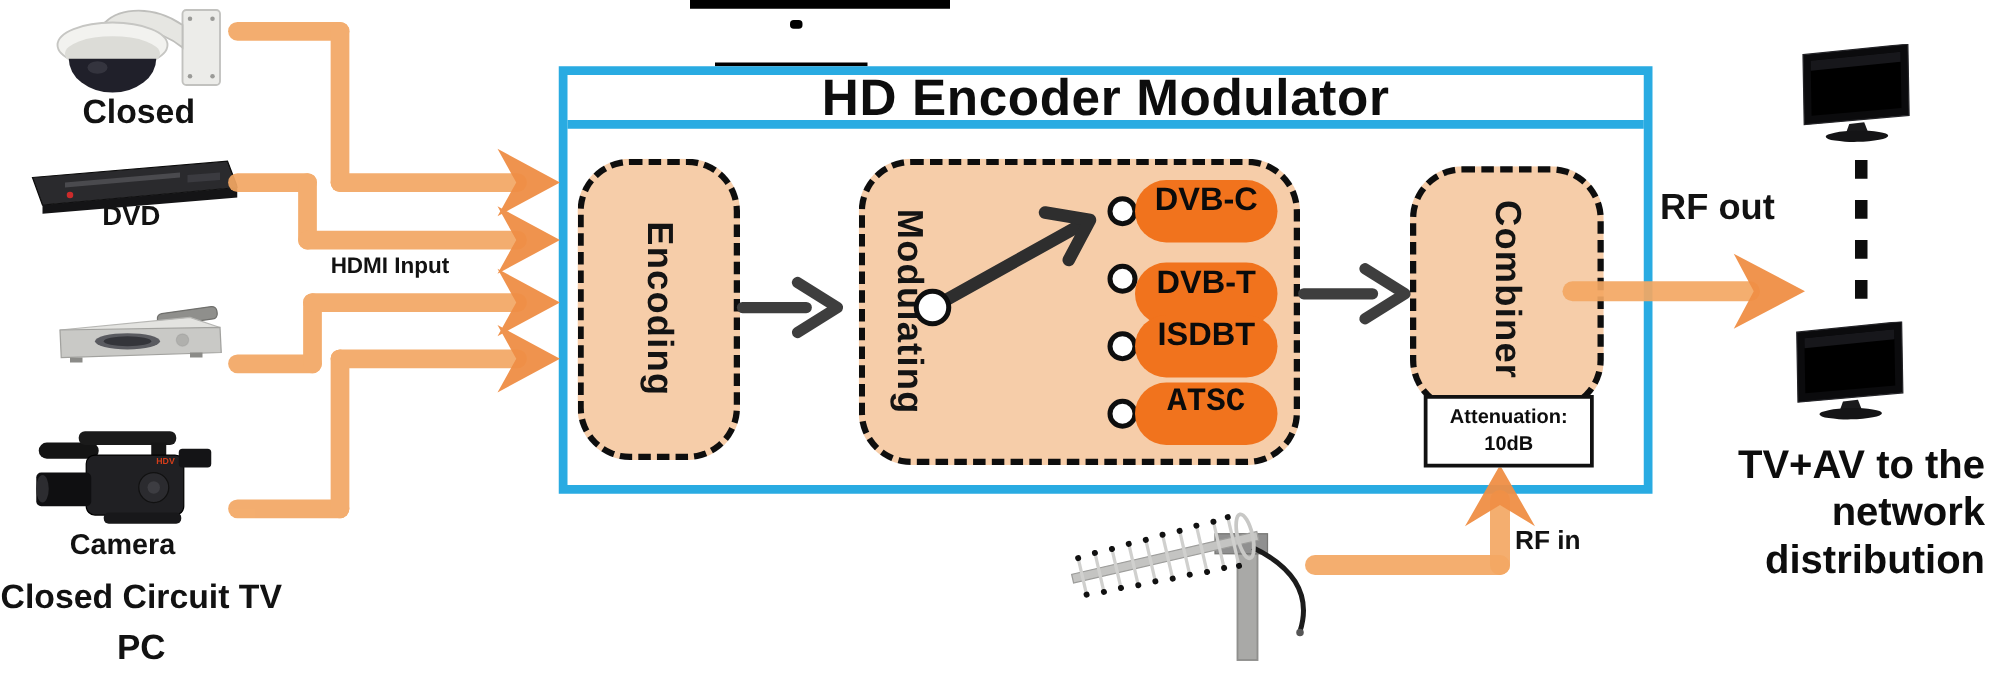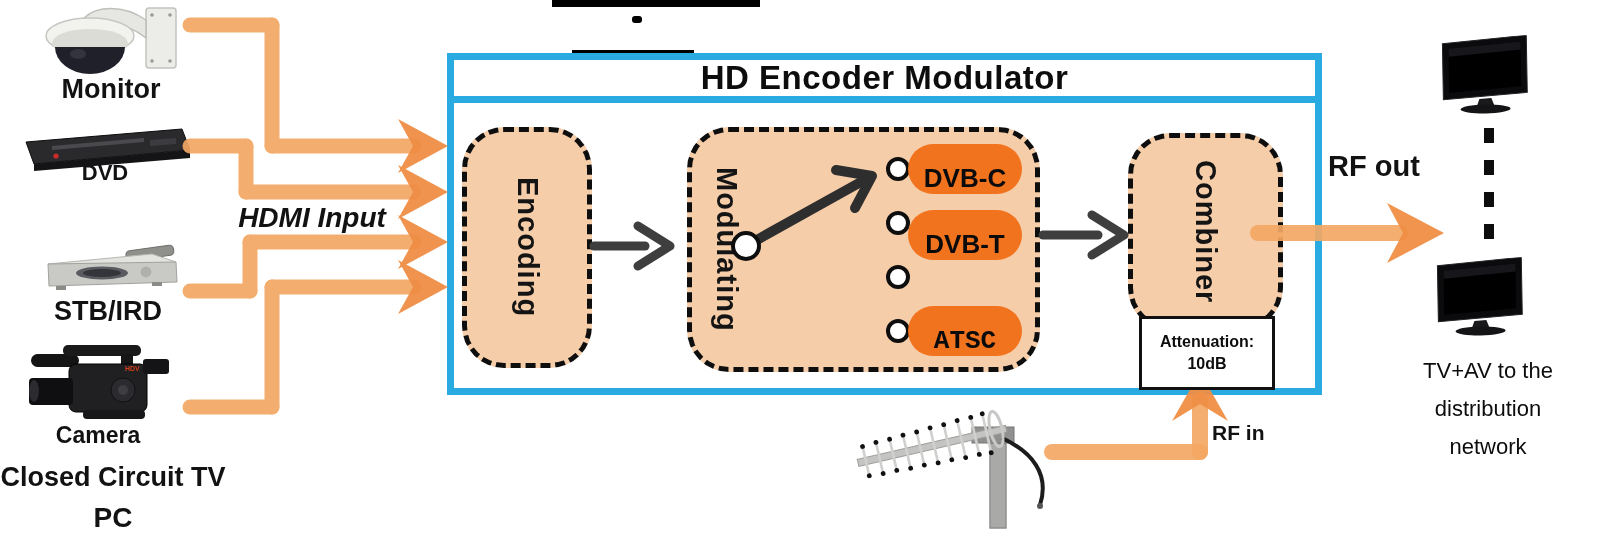--- a/index.html
+++ b/index.html
@@ -5,30 +5,30 @@
   html,body{margin:0;padding:0;background:#fff;}
   .canvas{
     position:relative;width:1600px;height:545px;background:#ffffff;overflow:hidden;
     font-family:"Liberation Sans",sans-serif;color:#0d0d0d;
   }
   .abs{position:absolute;}
   .lbl{font-weight:700;color:#121212;text-align:center;}
   
   .main-box{left:447px;top:53px;width:875px;height:342px;border:7px solid #29ABE2;box-sizing:border-box;background:transparent;}
   .title-band{position:absolute;left:0;top:0;width:100%;height:36px;border-bottom:7px solid #29ABE2;display:flex;align-items:center;justify-content:center;overflow:visible;}
-  .title-band span{font-size:33px;font-weight:700;letter-spacing:0.5px;white-space:nowrap;line-height:36px;}
+  .title-band span{font-size:41px;font-weight:700;letter-spacing:0.5px;white-space:nowrap;line-height:36px;}
   
   .block{background:#F6CDA9;border:5px dashed #0e0e0e;border-radius:42px;box-sizing:border-box;display:flex;align-items:center;justify-content:center;}
   .vtext{writing-mode:vertical-rl;text-orientation:mixed;font-weight:700;font-size:29px;letter-spacing:1px;white-space:nowrap;color:#141414;}
   
-  .pill{position:absolute;width:114px;height:50px;background:#F1731D;border-radius:26px;display:flex;align-items:flex-end;justify-content:center;}
+  .pill{position:absolute;width:114px;height:50px;background:#F1731D;border-radius:26px;display:flex;align-items:flex-start;justify-content:center;}
   .pill span{font-weight:700;font-size:26px;color:#0b0b0b;}
   .radio{position:absolute;width:24px;height:24px;border-radius:50%;background:#fff;border:4px solid #0e0e0e;box-sizing:border-box;}
   
-  .atten{left:1139px;top:316px;width:136px;height:74px;background:#fff;border:3px solid #111;box-sizing:border-box;
+  .atten{left:1139px;top:316px;width:136px;height:58px;background:#fff;border:3px solid #111;box-sizing:border-box;
          display:flex;flex-direction:column;align-items:center;justify-content:center;z-index:6;}
   .atten div{font-size:16px;font-weight:700;line-height:1.35;}
   .overlay{left:0;top:0;width:1600px;height:545px;pointer-events:none;z-index:5;}
   .device{z-index:2;}
   .artifact{background:#000;}
 </style>
 </head>
 <body>
 
 <div class="canvas">
@@ -44,21 +44,21 @@
         <circle cx="142" cy="13" r="1.8" fill="#9a9a97"></circle>
       <circle cx="124" cy="59" r="1.8" fill="#9a9a97"></circle>
         <circle cx="142" cy="59" r="1.8" fill="#9a9a97"></circle>
       <path d="M 118 18 C 95 2 68 4 56 16 L 66 32 C 78 20 98 20 118 36 Z" fill="#e6e6e2" stroke="#bfbfbc" stroke-width="1.5"></path>
       <ellipse cx="62" cy="34" rx="44" ry="18" fill="#f2f2ef" stroke="#c6c6c3" stroke-width="1.5"></ellipse>
       <ellipse cx="62" cy="41" rx="38" ry="14" fill="#dcdcd7"></ellipse>
       <path d="M 27 45 A 35 27 0 0 0 97 45 Z" fill="#20202a"></path>
       <ellipse cx="50" cy="52" rx="8" ry="5" fill="#3a3a44" opacity="0.8"></ellipse>
     </svg>
   </div>
-  <div class="abs lbl" style="left:36px;top:74px;width:150px;font-size:27px;">Monitor</div>
+  <div class="abs lbl" style="left:36px;top:74px;width:150px;font-size:27px;">Closed</div>
 
   <div class="abs device" style="left:22px;top:124px;width:168px;height:48px;">
     <svg width="168" height="48" viewBox="0 0 168 48">
       <polygon points="4,18 160,5 168,26 12,40" fill="#2a2a2d" stroke="#0c0c0c" stroke-width="1"></polygon>
       <polygon points="12,40 168,26 168,34 12,47" fill="#141416"></polygon>
       <polygon points="30,22 122,14 122,18 30,26" fill="#4a4a4e"></polygon>
       <circle cx="34" cy="32" r="2.6" fill="#cc2b2b"></circle>
       <polygon points="128,16 154,14 154,20 128,22" fill="#3b3b40"></polygon>
     </svg>
   </div>
@@ -71,42 +71,41 @@
         </g>
       <polygon points="8,20 112,10 136,18 28,28" fill="#e3e3e0" stroke="#b6b6b3"></polygon>
       <polygon points="8,20 136,18 137,38 9,42" fill="#c9c9c6" stroke="#a2a29f"></polygon>
       <ellipse cx="62" cy="29" rx="26" ry="6.5" fill="#5a5b60"></ellipse>
       <ellipse cx="62" cy="29" rx="19" ry="4" fill="#34353a"></ellipse>
       <circle cx="106" cy="28" r="5" fill="#b0b0ad" stroke="#88888539"></circle>
       <rect x="16" y="42" width="10" height="4" fill="#8b8b88"></rect>
         <rect x="112" y="38" width="10" height="4" fill="#8b8b88"></rect>
     </svg>
   </div>
-  <div class="abs lbl" style="left:33px;top:296px;width:150px;font-size:27px;">STB/IRD</div>
 
   <div class="abs device" style="left:25px;top:340px;width:150px;height:85px;">
     <svg width="150" height="85" viewBox="0 0 150 85">
       <rect x="6" y="14" width="48" height="13" rx="6.5" fill="#141414"></rect>
       <rect x="38" y="5" width="78" height="11" rx="5" fill="#1a1a1a"></rect>
       <rect x="96" y="14" width="12" height="14" fill="#161616"></rect>
       <rect x="44" y="24" width="78" height="48" rx="7" fill="#202023" stroke="#000"></rect>
       <rect x="4" y="38" width="44" height="27" rx="4" fill="#0f0f11"></rect>
       <ellipse cx="9" cy="51" rx="5" ry="11" fill="#2c2c30"></ellipse>
       <rect x="118" y="19" width="26" height="15" rx="3" fill="#141416"></rect>
       <circle cx="98" cy="50" r="12" fill="#2b2b2f" stroke="#111"></circle>
       <circle cx="98" cy="50" r="5" fill="#3d3d42"></circle>
       <rect x="58" y="70" width="62" height="9" rx="4" fill="#18181a"></rect>
       <text x="100" y="31" font-size="7" fill="#d43d1a" font-weight="bold" font-family="Liberation Sans, sans-serif">HDV</text>
     </svg>
   </div>
   <div class="abs lbl" style="left:23px;top:422px;width:150px;font-size:23px;">Camera</div>
   <div class="abs lbl" style="left:0px;top:462px;width:226px;font-size:27px;">Closed Circuit TV</div>
   <div class="abs lbl" style="left:0px;top:502px;width:226px;font-size:28px;">PC</div>
 
-  <div class="abs lbl" style="left:222px;top:202px;width:180px;font-size:28px;font-style:italic;">HDMI Input</div>
+  <div class="abs lbl" style="left:222px;top:202px;width:180px;font-size:18px;">HDMI Input</div>
 
   <div class="abs main-box">
     <div class="title-band">
       <span>HD Encoder Modulator</span>
     </div>
   </div>
 
   <div class="abs block" style="left:462px;top:127px;width:130px;height:241px;">
     <span class="vtext">Encoding</span>
   </div>
@@ -117,20 +116,23 @@
 
   <div class="abs radio" style="left:886px;top:157px;"></div>
   <div class="abs pill" style="left:908px;top:144px;">
       <span>DVB-C</span>
     </div>
   <div class="abs radio" style="left:886px;top:211px;"></div>
   <div class="abs pill" style="left:908px;top:198px;margin-top:12px;">
       <span>DVB-T</span>
     </div>
   <div class="abs radio" style="left:886px;top:265px;"></div>
+  <div class="abs pill" style="left:908px;top:252px;">
+      <span>ISDBT</span>
+    </div>
   <div class="abs radio" style="left:886px;top:319px;"></div>
   <div class="abs pill" style="left:908px;top:306px;font-family:Liberation Mono, monospace;">
       <span>ATSC</span>
     </div>
 
   <div class="abs block" style="left:1128px;top:133px;width:155px;height:197px;">
     <span class="vtext">Combiner</span>
   </div>
 
   <div class="abs atten">
@@ -154,24 +156,24 @@
   <div class="abs device" style="left:1436px;top:258px;width:88px;height:82px;transform:rotate(-1deg);">
     <svg width="88" height="82" viewBox="0 0 88 82">
       <polygon points="2,7 86,0 86,57 2,63" fill="#0b0b0d" stroke="#242428" stroke-width="1"></polygon>
       <polygon points="8,12 80,6 80,51 8,56" fill="#000"></polygon>
       <polygon points="8,12 80,6 80,14 8,20" fill="#17171b"></polygon>
       <polygon points="38,63 50,62 53,70 35,71" fill="#1a1a1c"></polygon>
       <ellipse cx="44" cy="73" rx="25" ry="4.5" fill="#141416"></ellipse>
     </svg>
   </div>
 
-  <div class="abs" style="left:1388px;top:352px;width:200px;text-align:center;font-weight:400;font-size:22px;line-height:38px;">
+  <div class="abs" style="left:1388px;top:352px;width:200px;text-align:right;font-weight:700;font-size:32px;line-height:38px;">
     <div>TV+AV to the</div>
+    <div>network</div>
     <div>distribution</div>
-    <div>network</div>
   </div>
 
   <svg class="abs overlay" viewBox="0 0 1600 545">
 
     <g stroke="#F3A763" stroke-width="15" stroke-linecap="round" fill="none" opacity="0.92">
       <path d="M 190 25 H 272"></path>
         <path d="M 272 25 V 146"></path>
         <path d="M 272 146 H 414"></path>
       <path d="M 190 146 H 246"></path>
         <path d="M 246 146 V 192"></path>

